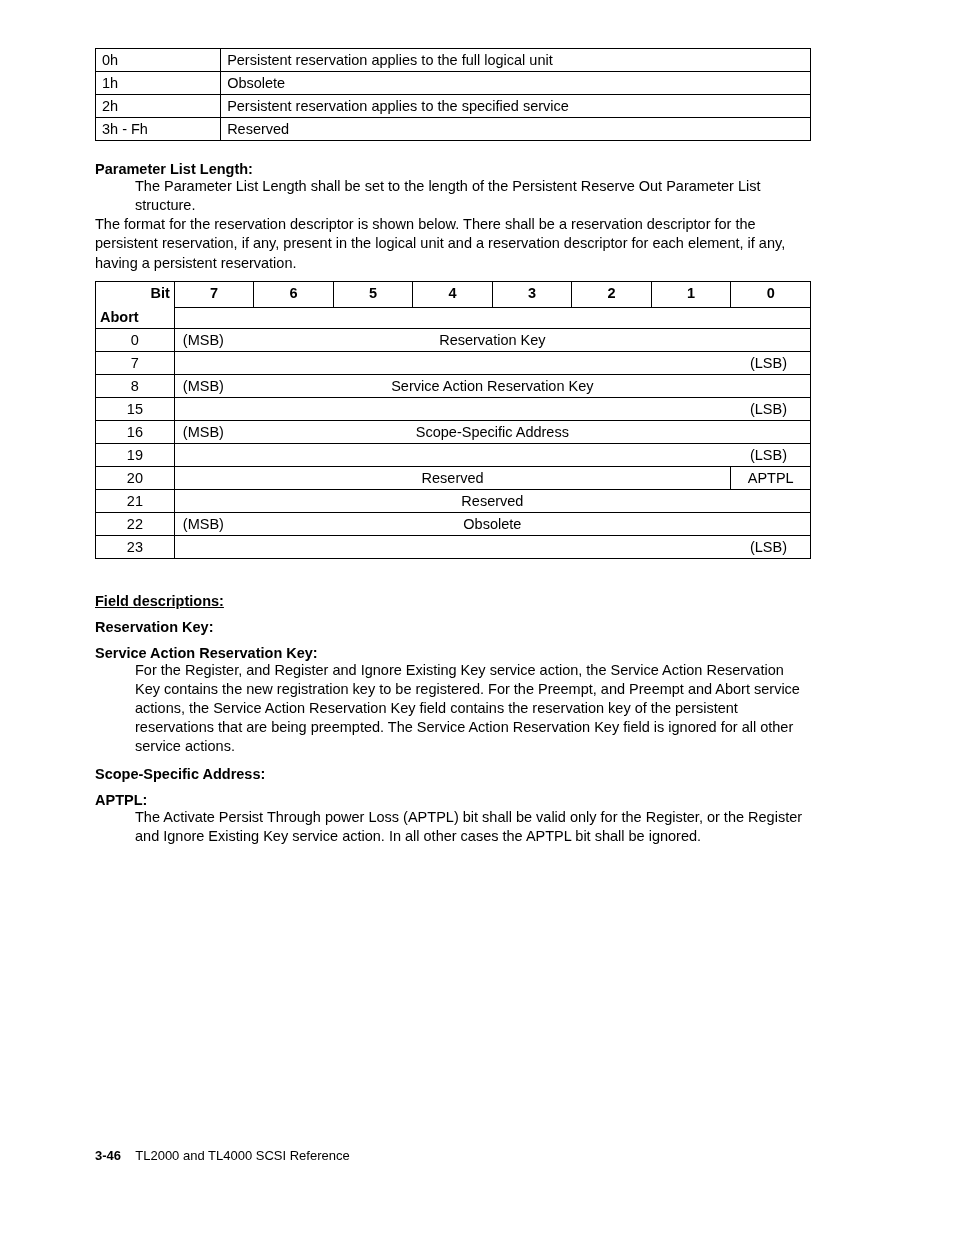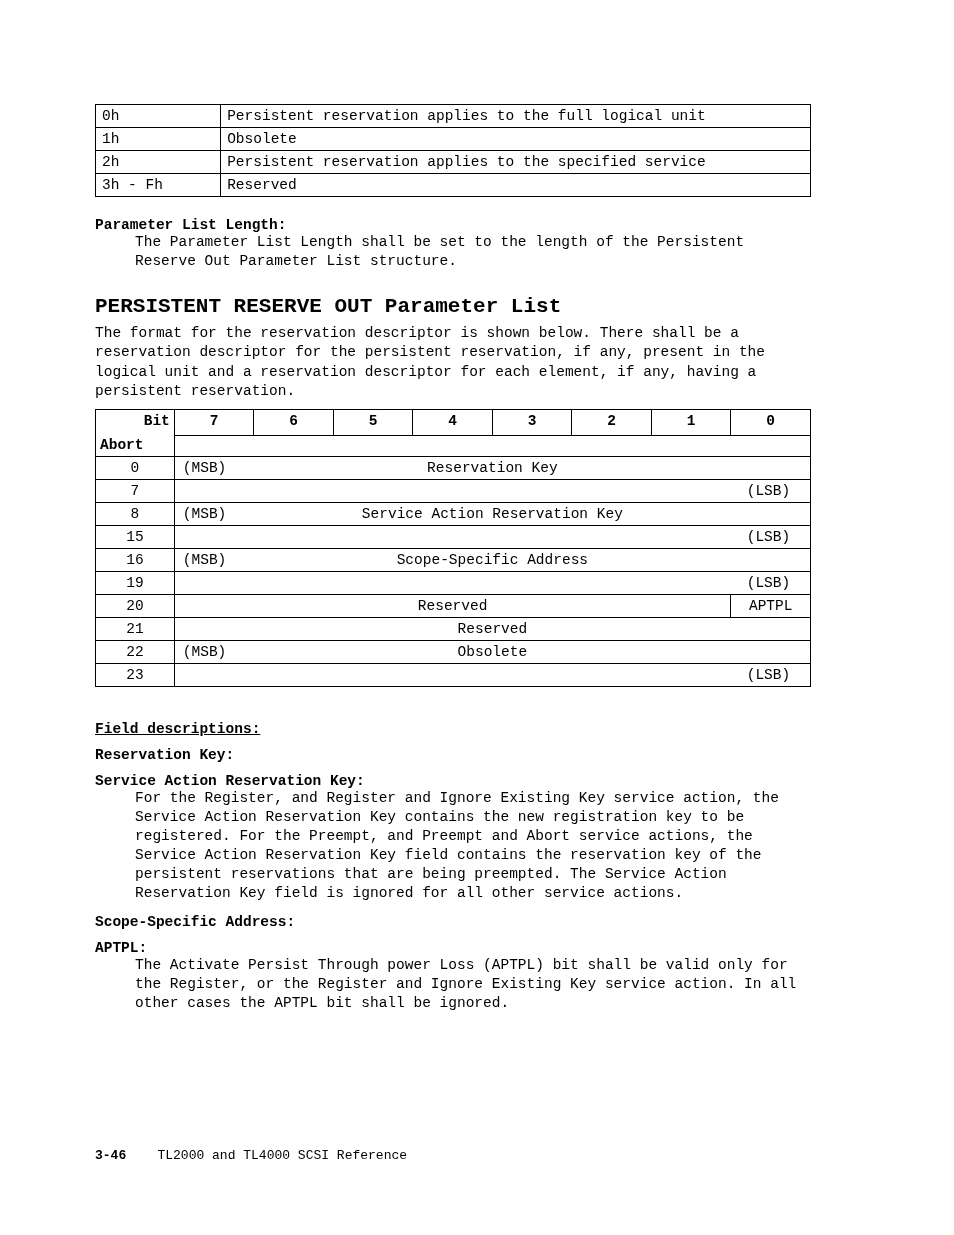--- a/index.html
+++ b/index.html
@@ -6,24 +6,23 @@
     font-family: Arial, Helvetica, sans-serif;
     font-size: 14.5px;
     color: #000;
     margin: 0;
     padding: 0;
     background: #fff;
   }
   .page {
     width: 906px;
     box-sizing: border-box;
-    padding: 104px 95px 40px 95px;
+    padding: 48px 95px 40px 95px;
     position: relative;
     min-height: 1235px;
-    font-family: Liberation Mono, monospace;
   }
   table {
     border-collapse: collapse;
     width: 100%;
   }
   td, th {
     border: 1px solid #000;
     padding: 3px 6px;
     font-size: 14.5px;
     vertical-align: top;
@@ -102,21 +101,20 @@
     <tr>
       <td>3h - Fh</td>
       <td>Reserved</td>
     </tr>
   </tbody>
     </table>
 
   <div class="para-label">Parameter List Length:</div>
   <div class="indent tight-line">The Parameter List Length shall be set to the length of the Persistent Reserve Out Parameter List structure.</div>
 
-  <h2 class="section">PERSISTENT RESERVE OUT Parameter List</h2>
   <div class="section-text">The format for the reservation descriptor is shown below. There shall be a reservation descriptor for the persistent reservation, if any, present in the logical unit and a reservation descriptor for each element, if any, having a persistent reservation.</div>
 
   <table class="bit-table">
     <tbody>
         <tr>
       <td class="byte-col" rowspan="2" style="vertical-align:top;">
         <div style="text-align:right; font-weight:bold;">Bit</div>
         <div style="height:8px;"></div>
         <div style="text-align:left; font-weight:bold;">Abort</div>
       </td>

